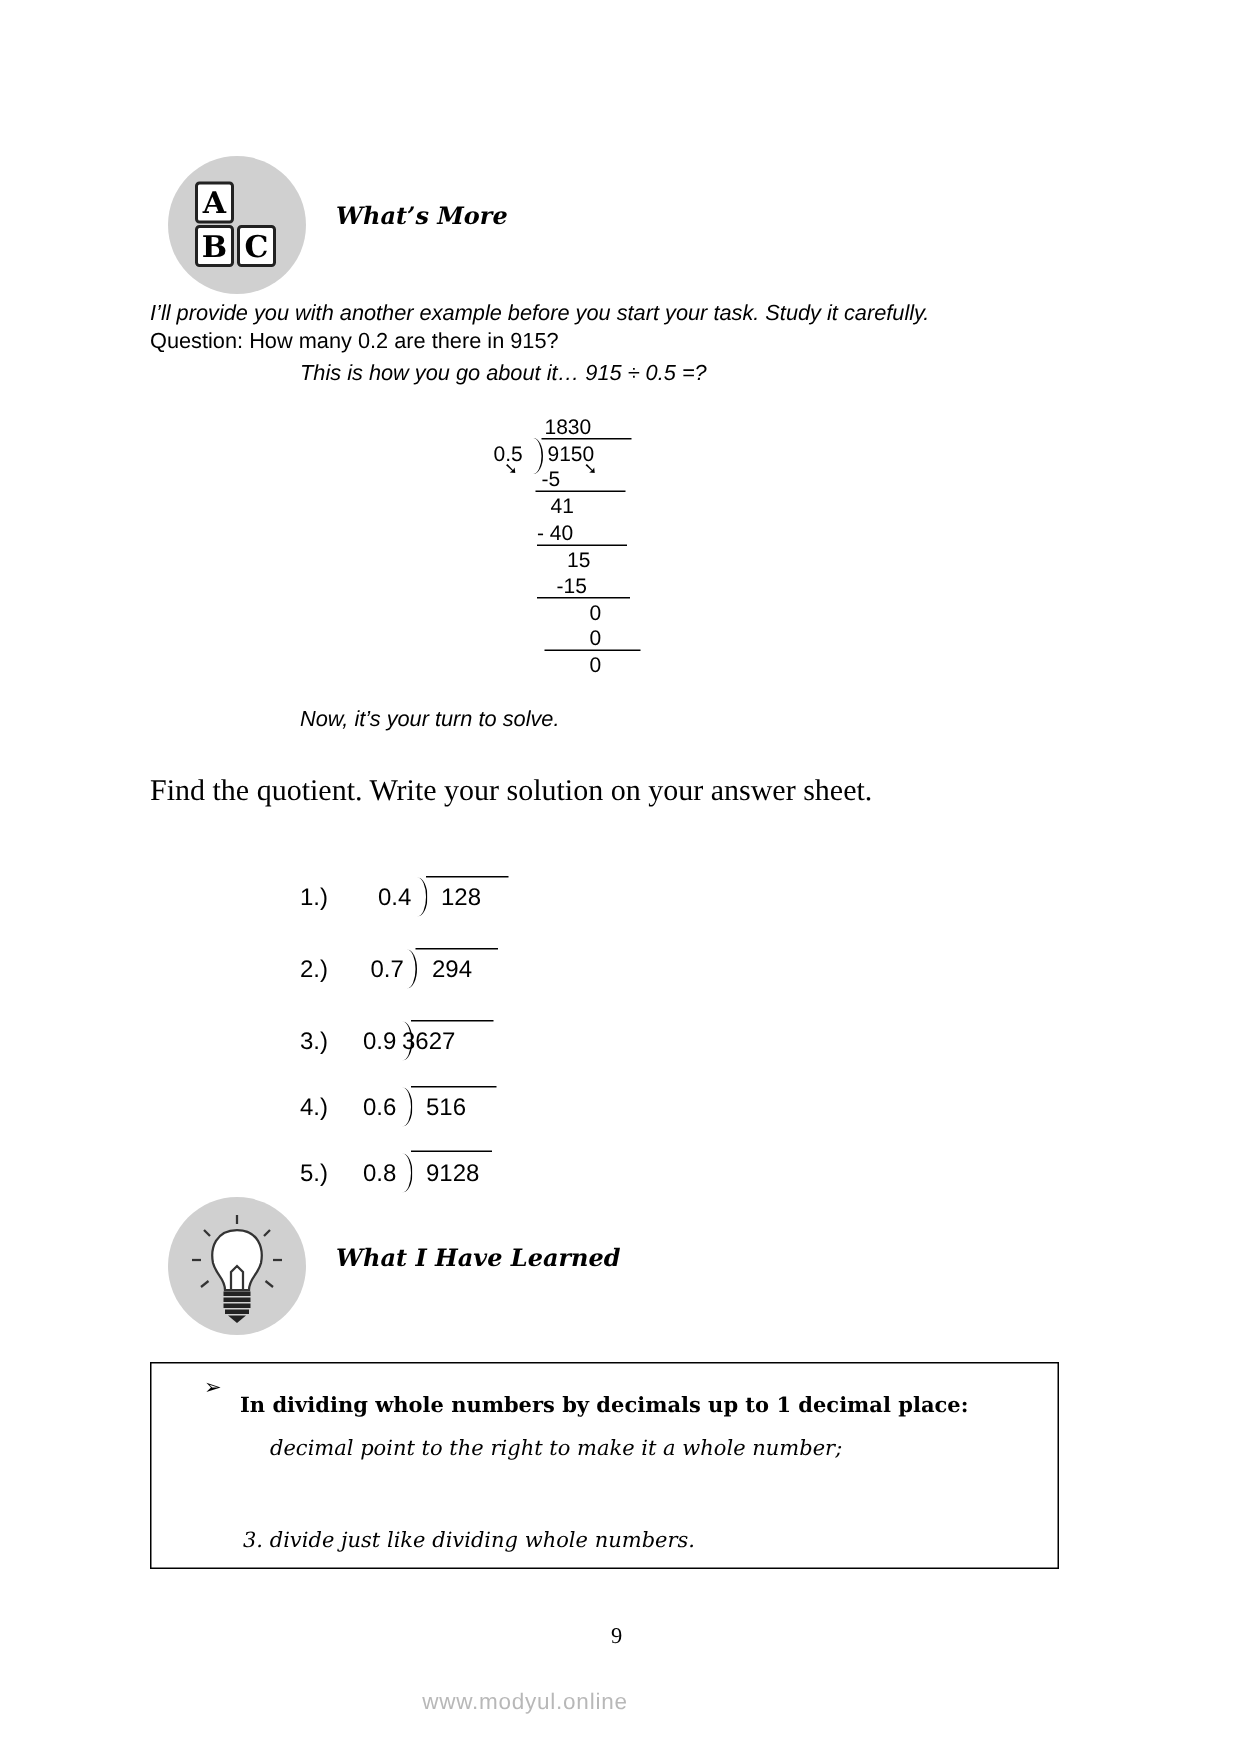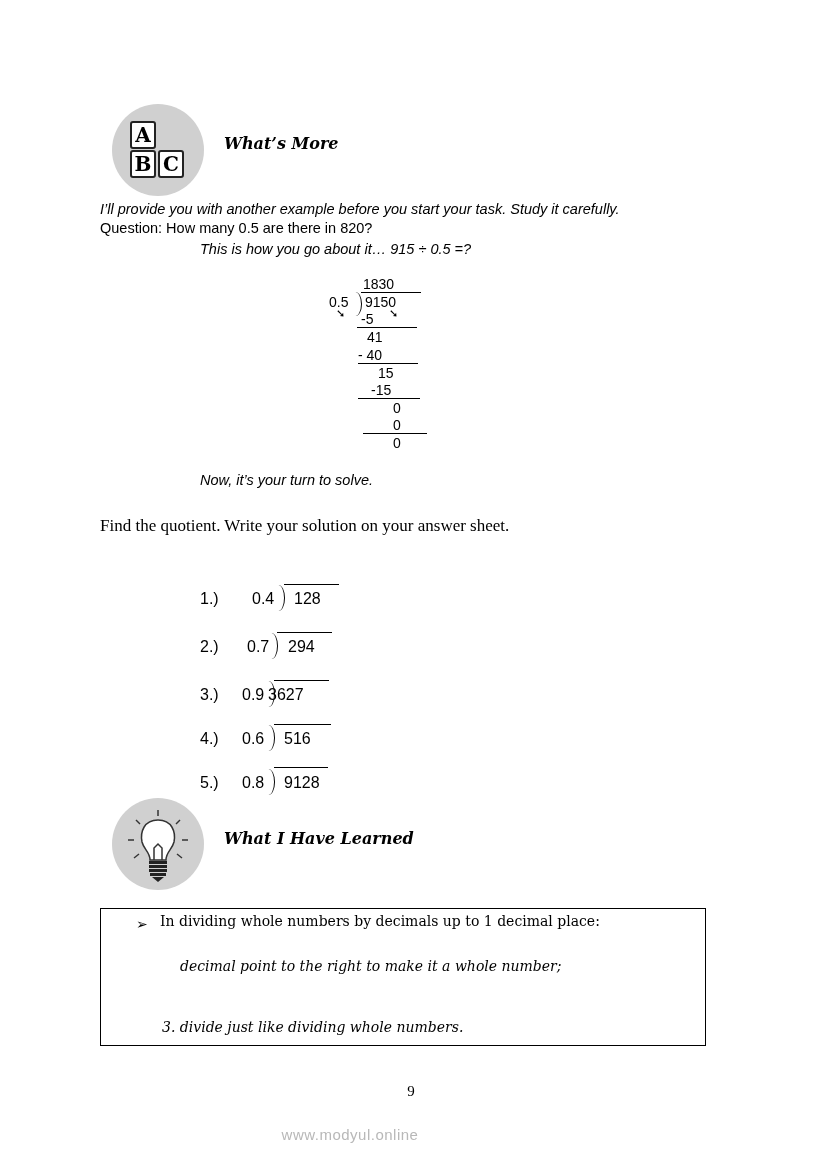--- a/index.html
+++ b/index.html
@@ -32,21 +32,21 @@
 
 <div>
   <div class="icon-circle" style="left:112px;top:104px;"></div>
   <div class="block" style="left:130px;top:121px;">A</div>
   <div class="block" style="left:130px;top:150px;">B</div>
   <div class="block" style="left:158px;top:150px;">C</div>
 </div>
 <div class="heading" style="left:224px;top:134px;">What’s More</div>
 
 <div class="line ital" style="left:100px;top:201px;">I’ll provide you with another example before you start your task. Study it carefully.</div>
-<div class="line" style="left:100px;top:220px;">Question: How many 0.5 are there in 820?</div>
+<div class="line" style="left:100px;top:220px;">Question: How many 0.2 are there in 915?</div>
 <div class="line" style="left:200px;top:241px;"><span class="ital">This is how you go about it… 915 ÷ 0.5 =?</span></div>
 
 <div>
   <div class="ld" style="left:363px;top:276px;">1830</div>
   <div class="hr" style="left:361px;top:292px;width:60px;"></div>
   <div class="ld" style="left:329px;top:294px;">0.5</div>
   <div class="bracket" style="left:351px;top:292px;height:24px;"></div>
   <div class="ld" style="left:365px;top:294px;">9150</div>
   <div class="ld" style="left:336px;top:305px;font-size:11px;">➘</div>
   <div class="ld" style="left:389px;top:305px;font-size:11px;">➘</div>
@@ -59,21 +59,21 @@
   <div class="ld" style="left:371px;top:382px;">-15</div>
   <div class="hr" style="left:358px;top:398px;width:62px;"></div>
   <div class="ld" style="left:393px;top:400px;">0</div>
   <div class="ld" style="left:393px;top:417px;">0</div>
   <div class="hr" style="left:363px;top:433px;width:64px;"></div>
   <div class="ld" style="left:393px;top:435px;">0</div>
 </div>
 
 <div class="line ital" style="left:200px;top:472px;">Now, it’s your turn to solve.</div>
 
-<div class="abs lserif" style="left:100px;top:516px;font-size:17px;white-space:nowrap;">Find the quotient. Write your solution on your answer sheet.</div>
+<div class="abs lserif" style="left:100px;top:516px;font-size:20px;white-space:nowrap;">Find the quotient. Write your solution on your answer sheet.</div>
 
 <div>
   <div>
     <div class="prob" style="left:200px;top:590px;">1.)</div>
     <div class="prob" style="left:252px;top:590px;">0.4</div>
     <div class="bracket" style="left:274px;top:585px;"></div>
     <div class="over" style="left:284px;top:584px;width:55px;"></div>
     <div class="prob" style="left:294px;top:590px;">128</div>
   </div>
   <div>
@@ -126,19 +126,19 @@
       <rect x="37" y="71" width="18" height="3"></rect>
       <rect x="38" y="75" width="16" height="3"></rect>
       <path d="M40 79 L52 79 L46 84 Z"></path>
     </g>
   </svg>
 </div>
 <div class="heading" style="left:224px;top:829px;">What I Have Learned</div>
 
 <div class="box">
   <div class="t" style="left:35px;top:7px;">➢</div>
-  <div class="t" style="left:59px;top:4px;font-weight:normal;">In dividing whole numbers by decimals up to 1 decimal place:</div>
+  <div class="t" style="left:59px;top:20px;font-weight:bold;">In dividing whole numbers by decimals up to 1 decimal place:</div>
   <div class="t ital" style="left:79px;top:49px;">decimal point to the right to make it a whole number;</div>
   <div class="t ital" style="left:61px;top:110px;">3. divide just like dividing whole numbers.</div>
 </div>
 
 <div class="abs lserif" style="left:0;width:822px;text-align:center;top:1083px;font-size:15px;">9</div>
 <div class="abs sans" style="left:0;width:700px;text-align:center;top:1126px;font-size:15px;color:#b8b8b8;letter-spacing:0.5px;">www.modyul.online</div>
 
 </body></html>

